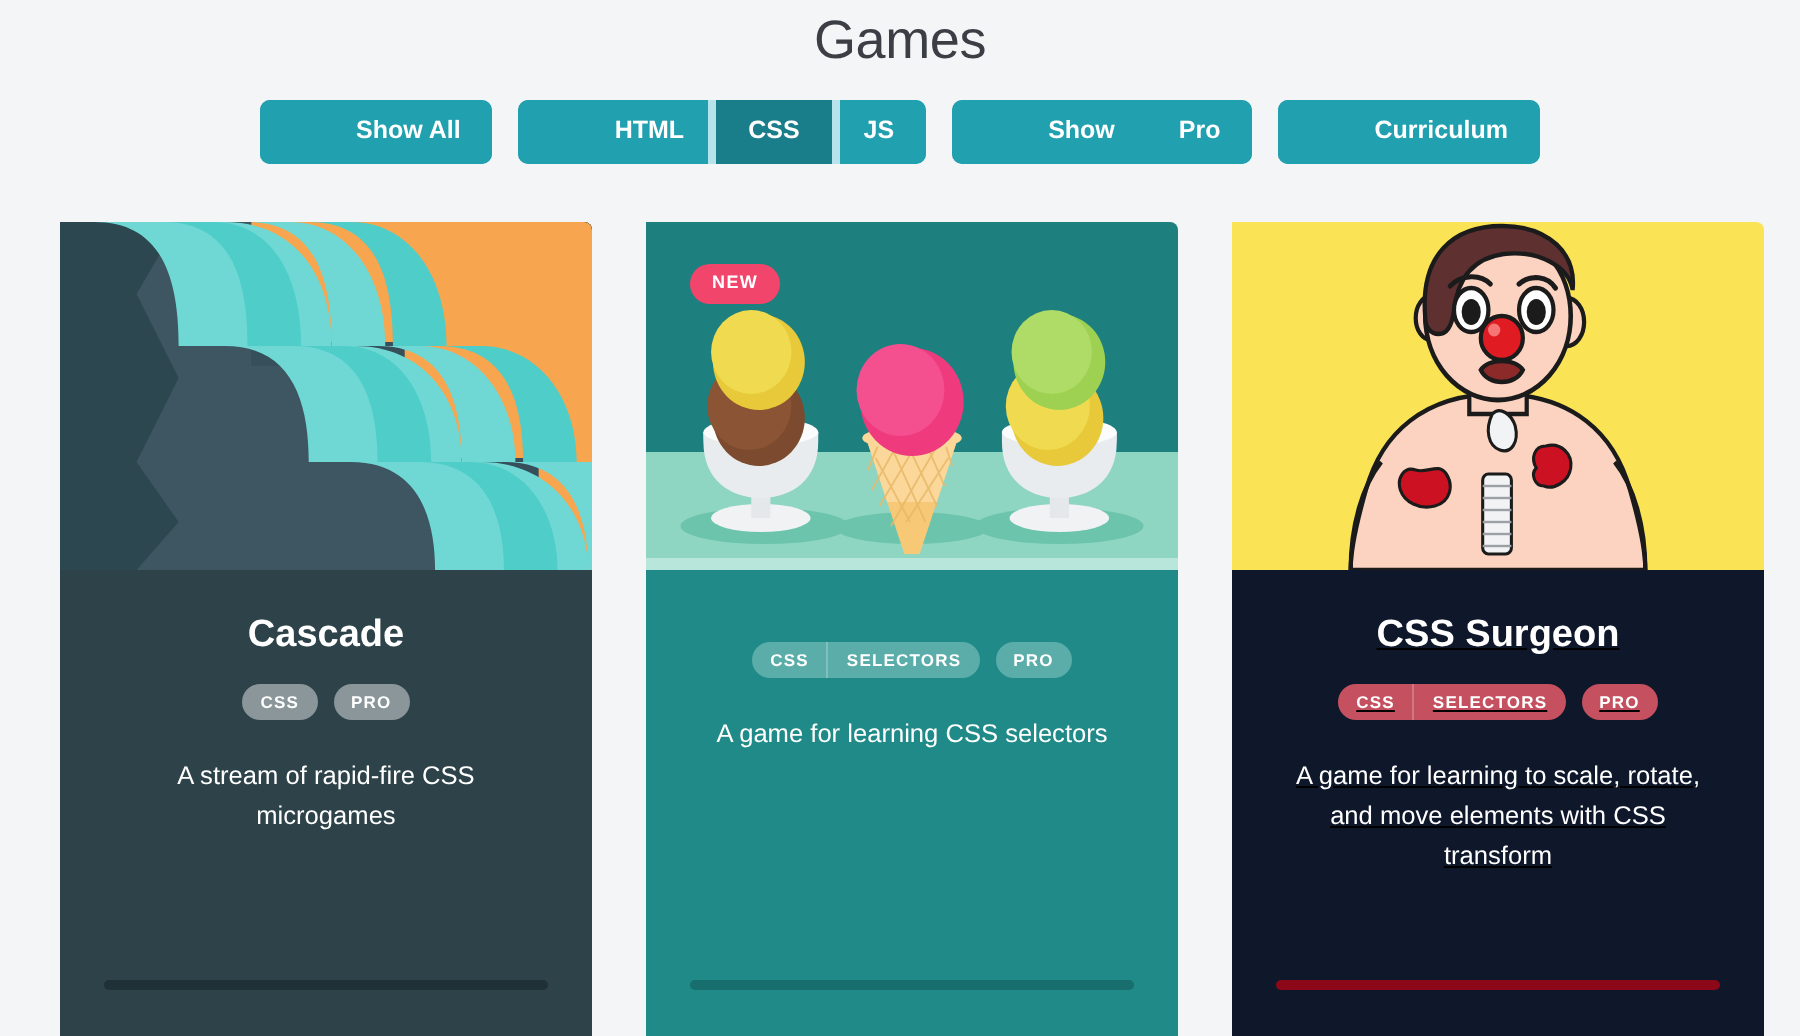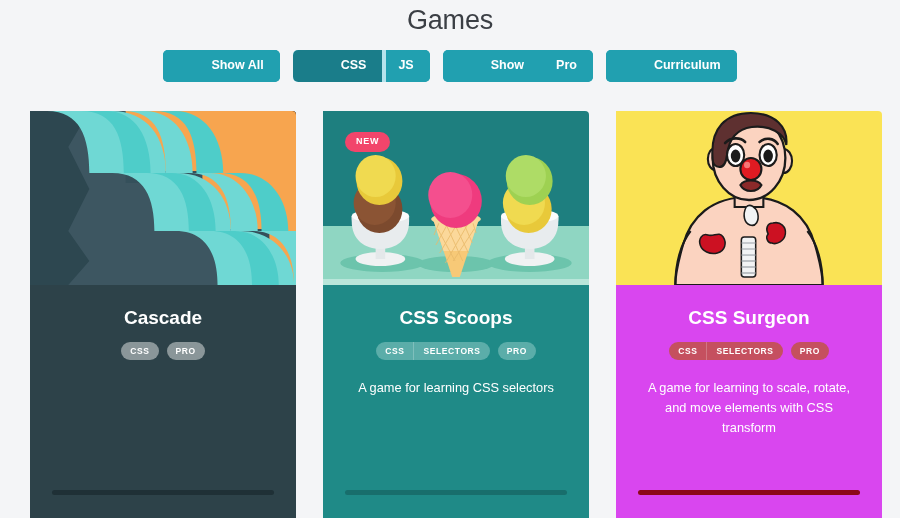--- a/index.html
+++ b/index.html
@@ -141,21 +141,21 @@
 
   
   .card-1 .card-body { background: #2d4249; }
   .card-1 .tag { background: #8a9699; }
   .card-1 .card-progress { background: #1f3036; }
   
   .card-2 .card-body { background: #1f8a87; }
   .card-2 .tag { background: #5bada9; }
   .card-2 .card-progress { background: #186e6c; }
   
-  .card-3 .card-body { background: #d946ef; }
+  .card-3 .card-body { background: #0f172a; text-decoration: underline; }
   .card-3 .tag { background: #c5505f; }
   .card-3 .card-progress { background: #8c0818; }
 
   .new-badge {
     position: absolute;
     top: 21px; left: 22px;
     background: #f2456b;
     color: #ffffff;
     font-size: 9px;
     font-weight: bold;
@@ -174,20 +174,21 @@
 
   <h1 class="page-title">Games</h1>
 
   <div class="filter-bar">
 
     <div class="filter-group rounded">
       <button class="filter-btn single">Show All</button>
     </div>
 
     <div class="filter-group rounded">
+      <button class="filter-btn">HTML</button>
       <button class="filter-btn active">CSS</button>
       <button class="filter-btn">JS</button>
     </div>
 
     <div class="filter-group rounded">
       <button class="filter-btn">Show</button>
       <button class="filter-btn">Pro</button>
     </div>
 
     <div class="filter-group rounded">
@@ -231,20 +232,21 @@
       <div class="card-body">
         <div class="card-title">Cascade</div>
         <div class="tag-row">
           <span class="tag-pill">
             <span class="tag">CSS</span>
           </span>
           <span class="tag-pill">
             <span class="tag">PRO</span>
           </span>
         </div>
+        <div class="card-desc">A stream of rapid-fire CSS microgames</div>
         <div class="card-progress"></div>
       </div>
     </div>
 
     <div class="card card-2">
       <div class="card-art">
         <svg class="art-svg" viewBox="0 0 278 174" preserveAspectRatio="none">
           <rect x="0" y="0" width="278" height="174" fill="#1e7f7f"></rect>
           <rect x="0" y="115" width="278" height="59" fill="#8fd6c2"></rect>
           <rect x="0" y="168" width="278" height="6" fill="#b9e6da"></rect>
@@ -288,21 +290,20 @@
           <path d="M186,105 L246,105 L246,110 C246,129 232,138 216,138 C200,138 186,129 186,110 Z" fill="#e8ecee"></path>
           <ellipse cx="216" cy="105" rx="30" ry="7" fill="#fbfcfc"></ellipse>
           <circle cx="215" cy="98" r="24" fill="#e8c93a"></circle>
           <circle cx="210" cy="92" r="22" fill="#f0da50"></circle>
           <circle cx="216" cy="70" r="24" fill="#9ed152"></circle>
           <circle cx="212" cy="65" r="21" fill="#aedc66"></circle>
         </svg>
         <span class="new-badge">NEW</span>
       </div>
       <div class="card-body">
-        <div class="card-title">CSS Scoops</div>
         <div class="tag-row">
           <span class="tag-pill">
             <span class="tag">CSS</span>
             <span class="tag">SELECTORS</span>
           </span>
           <span class="tag-pill">
             <span class="tag">PRO</span>
           </span>
         </div>
         <div class="card-desc">A game for learning CSS selectors</div>

